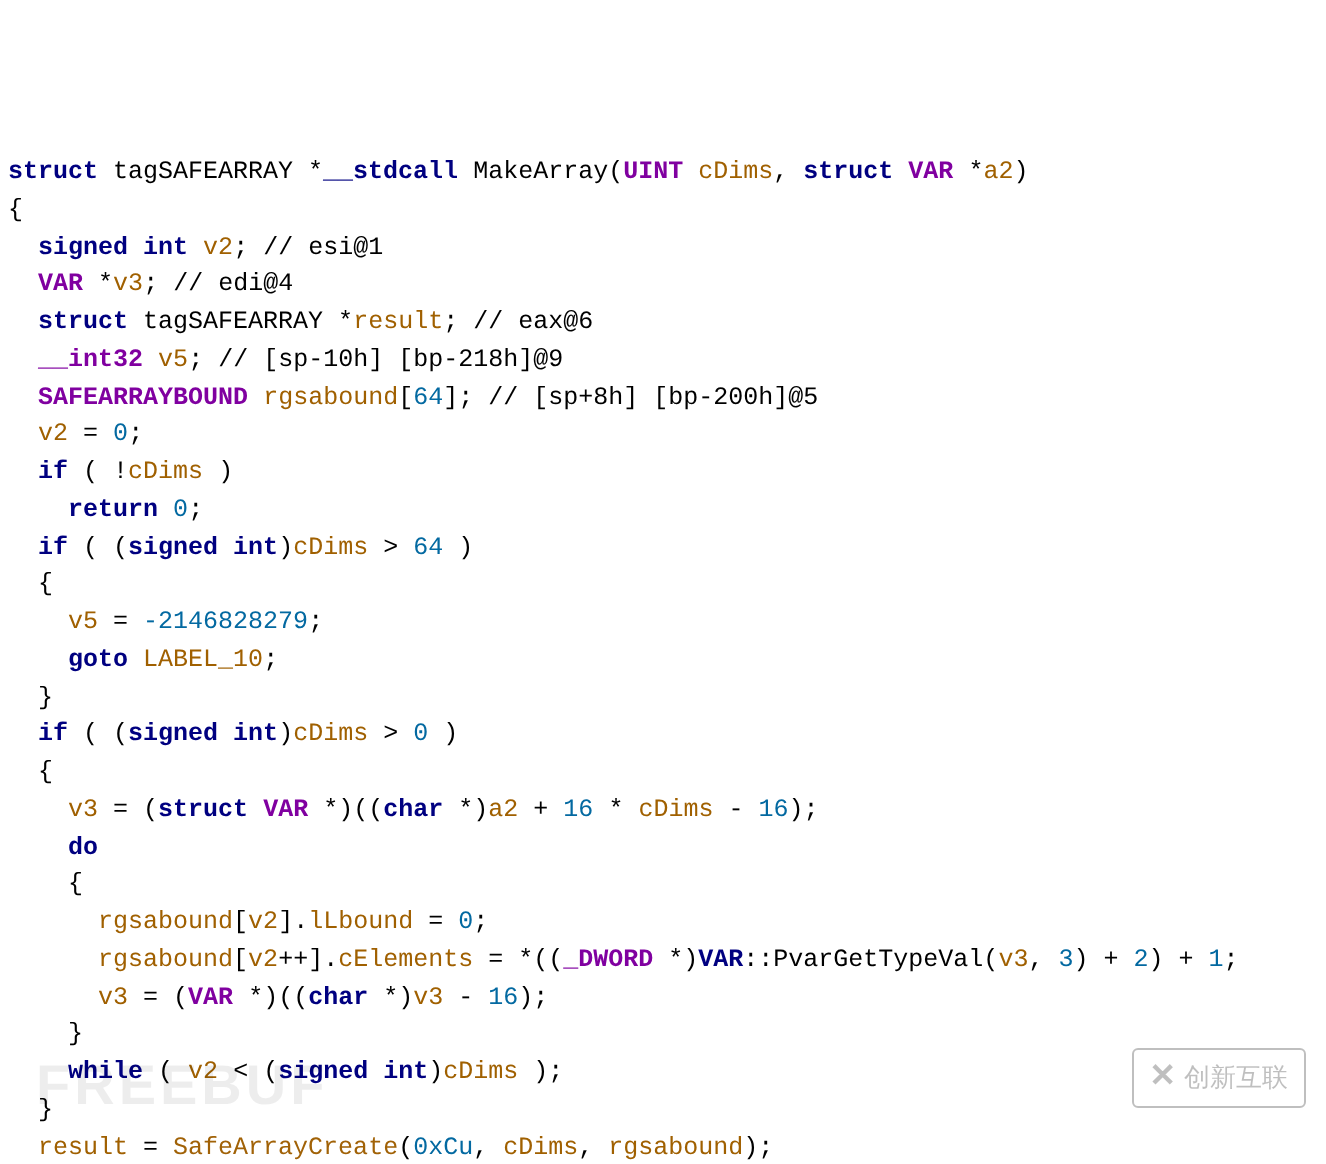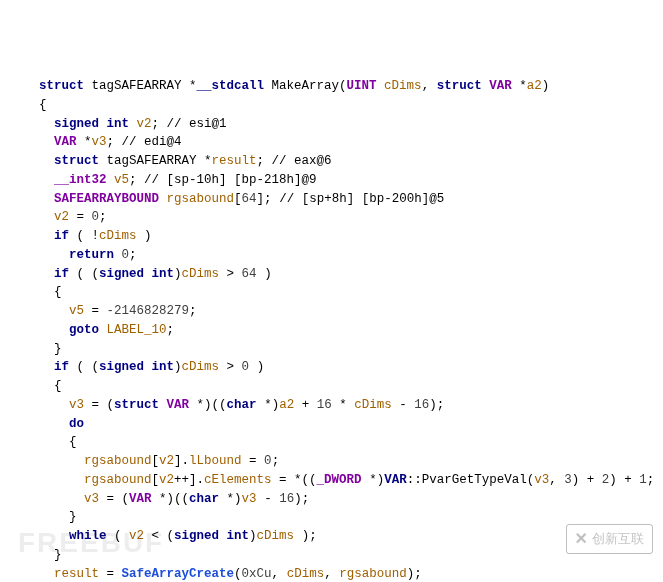--- a/index.html
+++ b/index.html
@@ -8,26 +8,26 @@
       font-family: Consolas, 'Courier New', monospace;
       font-size: 12.5px;
       line-height: 1.5;
       padding: 2px 4px;
       white-space: pre;
       width: 663px;
       height: 582px;
       overflow: hidden;
       position: relative;
     }
-    .line { white-space: pre; margin-left: 35px; }
-    .num   { color: #404040; }   
+    .line { white-space: pre; }
+    .num   { color: #0369a1; }   
     .cmnt  { color: #000000; }   
     .op    { color: #000000; }
     .local { color: #a06000; }   
-    .func  { color: #1d4ed8; font-weight: bold; }
+    .func  { color: #a16207; }
     .ctype { color: #000080; font-weight: bold; }
     .purple { color: #8000a0; font-weight: bold; }
 
     
     .wm1 {
       position: absolute;
       left: 18px;
       bottom: 18px;
       font-family: Arial, sans-serif;
       font-size: 28px;

